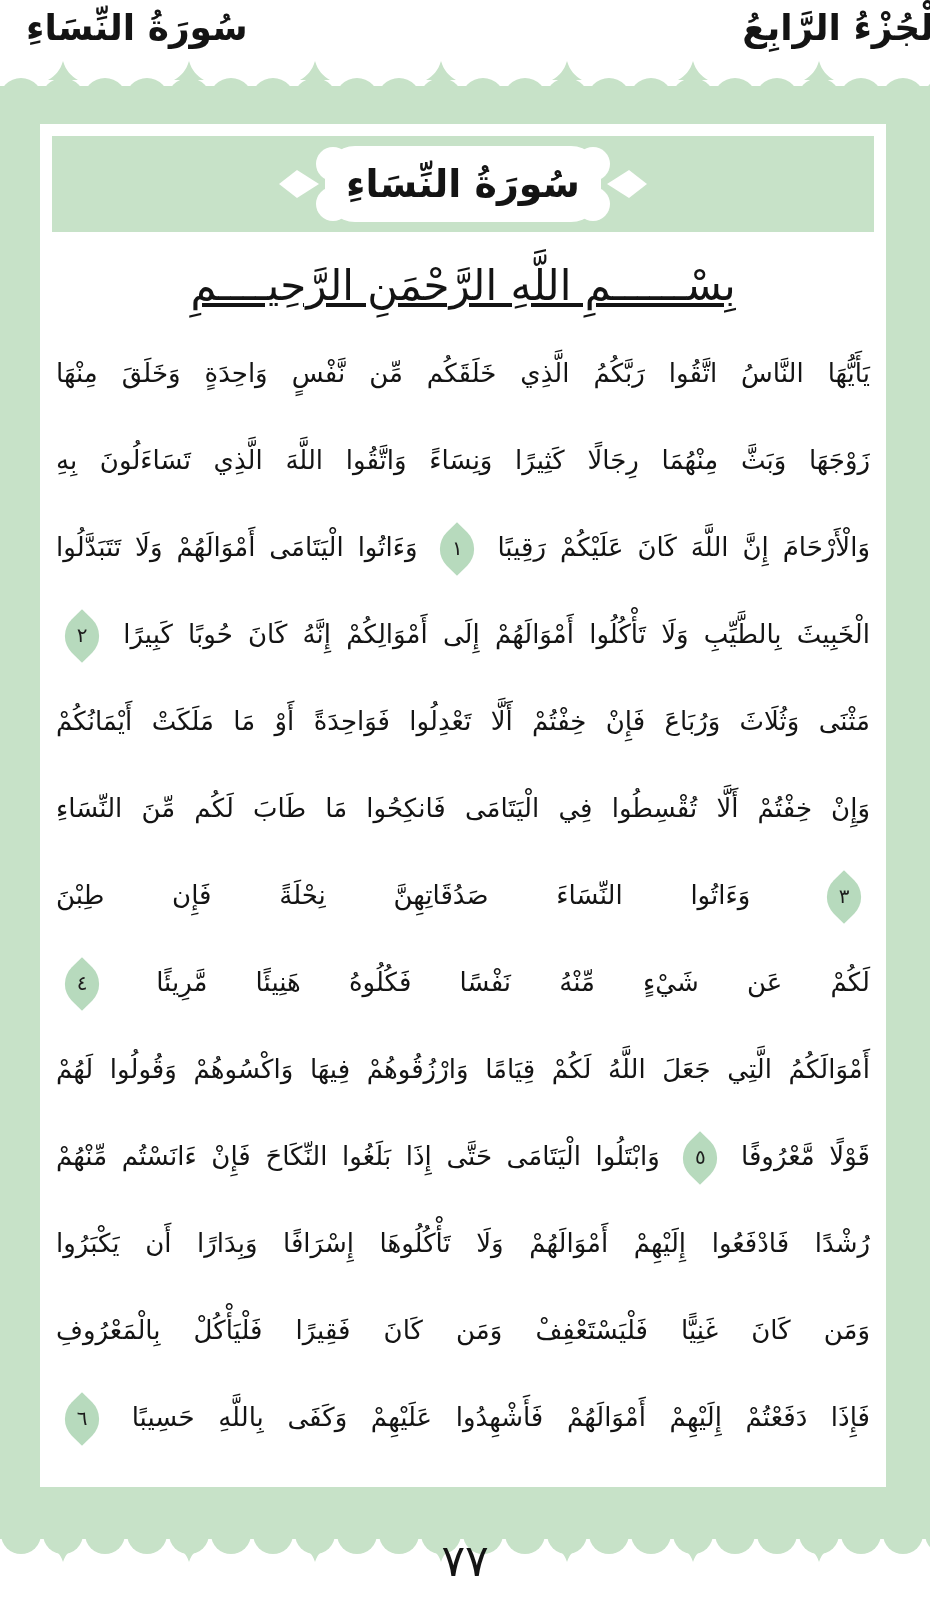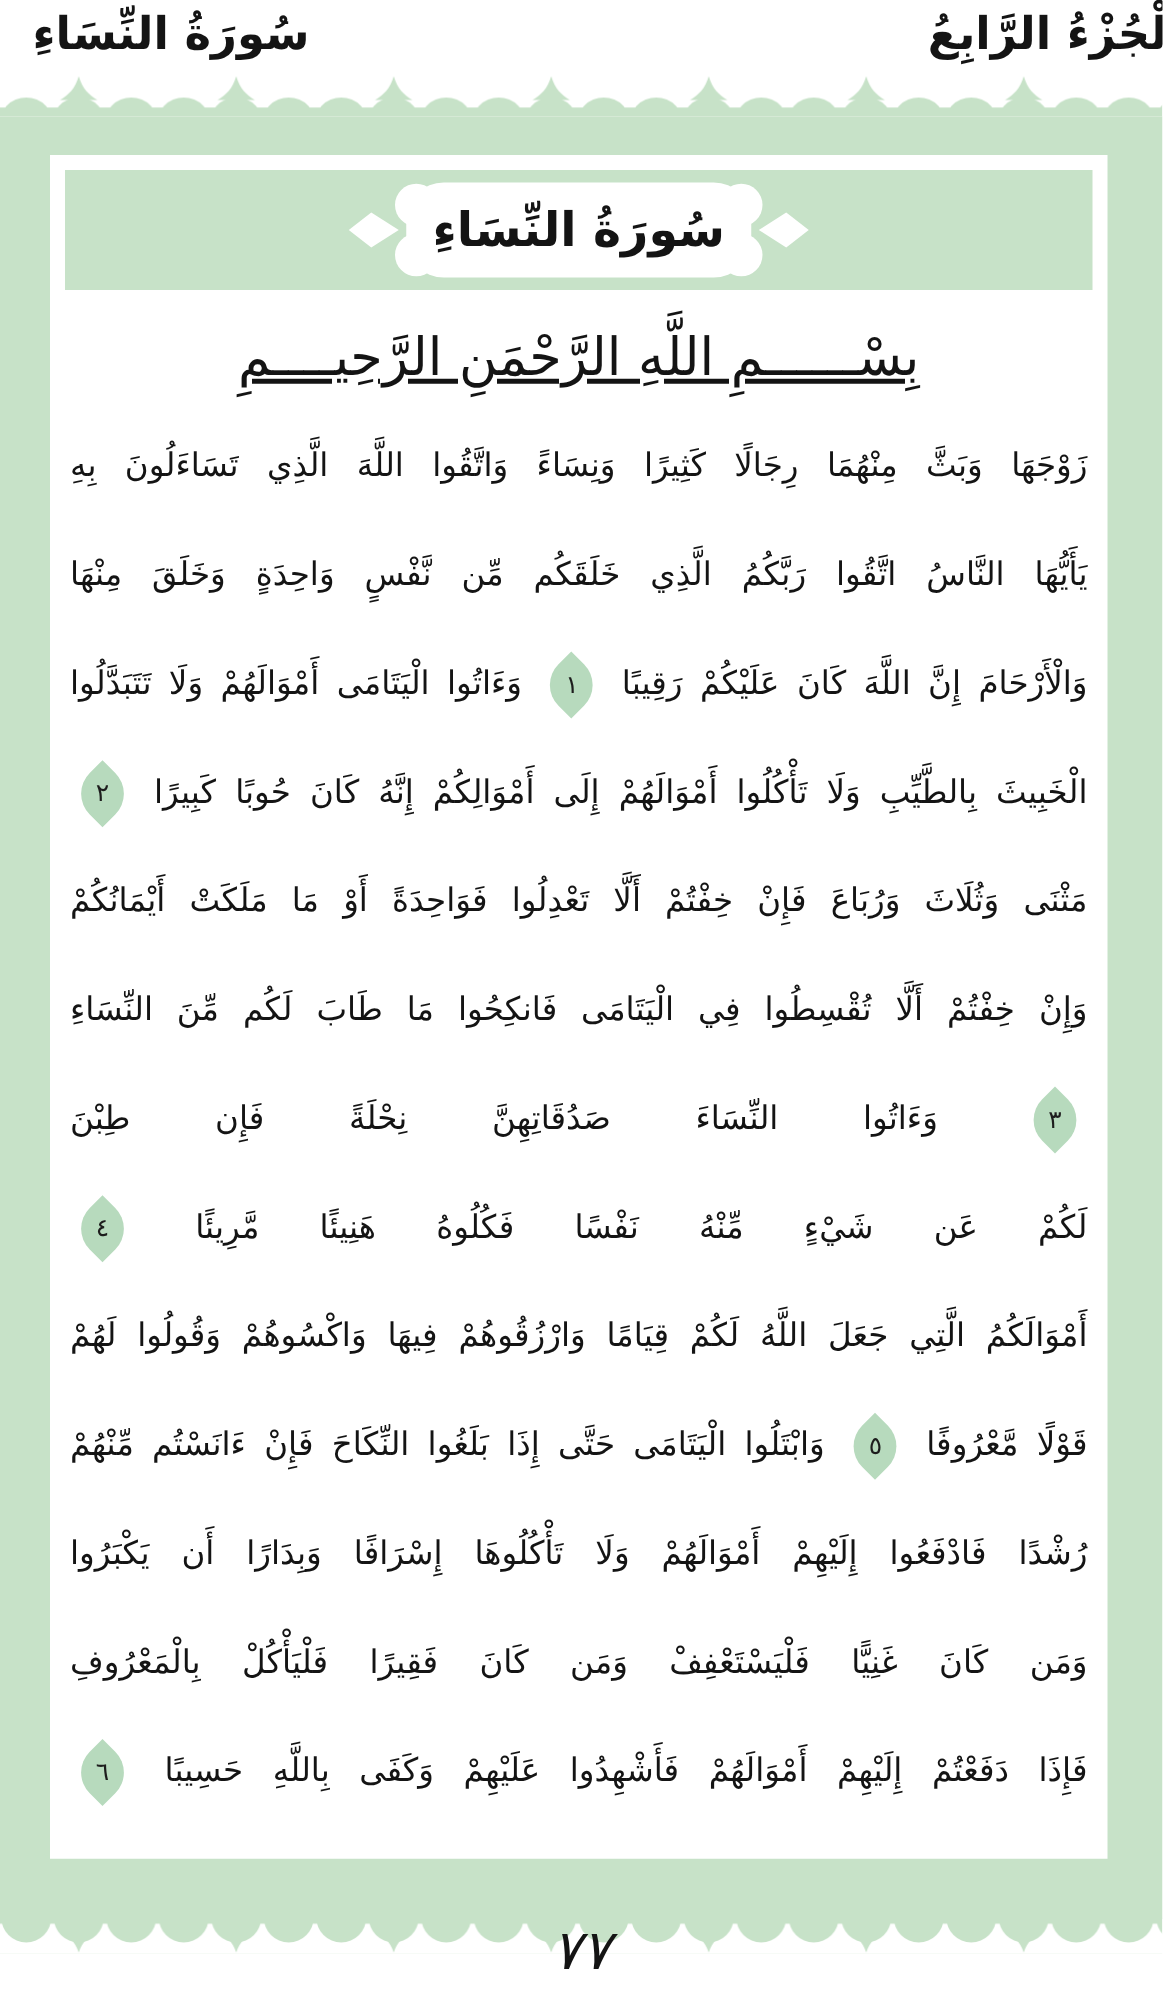--- a/index.html
+++ b/index.html
@@ -76,21 +76,21 @@
   }
   .vnum{
     position:absolute;left:0;top:0;right:0;bottom:0;
     display:flex;align-items:center;justify-content:center;
     font-size:20px;color:#1d1d1d;
   }
   
   .page-number{
     position:absolute;left:0;top:1528px;width:930px;height:64px;
     display:flex;align-items:center;justify-content:center;
-    font-size:44px;direction:rtl;font-style:italic;
+    font-size:44px;direction:rtl;
   }
 </style>
 </head>
 <body>
 
 <div class="runhead right">الْجُزْءُ الرَّابِعُ</div>
 <div class="runhead left">سُورَةُ النِّسَاءِ</div>
 
 <svg class="scallop top" viewBox="0 0 930 37" preserveAspectRatio="none">
   <defs>
@@ -131,22 +131,22 @@
       <circle cx="320" cy="66" r="17" fill="#ffffff"></circle>
       <polygon points="46,46 24,32 6,46 24,60" fill="#ffffff"></polygon>
       <polygon points="334,46 356,32 374,46 356,60" fill="#ffffff"></polygon>
     </svg>
     <div class="surah-title">سُورَةُ النِّسَاءِ</div>
   </div>
 
   <div class="basmala">بِسْــــــمِ اللَّهِ الرَّحْمَنِ الرَّحِيــــمِ</div>
 
   <div class="lines" id="lines">
+      <div class="qline"><span class="vtext">يَأَيُّهَا النَّاسُ اتَّقُوا رَبَّكُمُ الَّذِي خَلَقَكُم مِّن نَّفْسٍ وَاحِدَةٍ وَخَلَقَ مِنْهَا</span> </div>
       <div class="qline"><span class="vtext">زَوْجَهَا وَبَثَّ مِنْهُمَا رِجَالًا كَثِيرًا وَنِسَاءً وَاتَّقُوا اللَّهَ الَّذِي تَسَاءَلُونَ بِهِ</span> </div>
-      <div class="qline"><span class="vtext">يَأَيُّهَا النَّاسُ اتَّقُوا رَبَّكُمُ الَّذِي خَلَقَكُم مِّن نَّفْسٍ وَاحِدَةٍ وَخَلَقَ مِنْهَا</span> </div>
       <div class="qline"><span class="vtext">وَالْأَرْحَامَ إِنَّ اللَّهَ كَانَ عَلَيْكُمْ رَقِيبًا</span> <span class="vmarker"><span class="leaf"></span><span class="vnum">١</span></span> <span class="vtext">وَءَاتُوا الْيَتَامَى أَمْوَالَهُمْ وَلَا تَتَبَدَّلُوا</span> </div>
       <div class="qline"><span class="vtext">الْخَبِيثَ بِالطَّيِّبِ وَلَا تَأْكُلُوا أَمْوَالَهُمْ إِلَى أَمْوَالِكُمْ إِنَّهُ كَانَ حُوبًا كَبِيرًا</span> <span class="vmarker"><span class="leaf"></span><span class="vnum">٢</span></span> </div>
       <div class="qline"><span class="vtext">مَثْنَى وَثُلَاثَ وَرُبَاعَ فَإِنْ خِفْتُمْ أَلَّا تَعْدِلُوا فَوَاحِدَةً أَوْ مَا مَلَكَتْ أَيْمَانُكُمْ</span> </div>
       <div class="qline"><span class="vtext">وَإِنْ خِفْتُمْ أَلَّا تُقْسِطُوا فِي الْيَتَامَى فَانكِحُوا مَا طَابَ لَكُم مِّنَ النِّسَاءِ</span> </div>
       <div class="qline"> <span class="vmarker"><span class="leaf"></span><span class="vnum">٣</span></span> <span class="vtext">وَءَاتُوا النِّسَاءَ صَدُقَاتِهِنَّ نِحْلَةً فَإِن طِبْنَ</span> </div>
       <div class="qline"><span class="vtext">لَكُمْ عَن شَيْءٍ مِّنْهُ نَفْسًا فَكُلُوهُ هَنِيئًا مَّرِيئًا</span> <span class="vmarker"><span class="leaf"></span><span class="vnum">٤</span></span>  </div>
       <div class="qline"><span class="vtext">أَمْوَالَكُمُ الَّتِي جَعَلَ اللَّهُ لَكُمْ قِيَامًا وَارْزُقُوهُمْ فِيهَا وَاكْسُوهُمْ وَقُولُوا لَهُمْ</span> </div>
       <div class="qline"><span class="vtext">قَوْلًا مَّعْرُوفًا</span> <span class="vmarker"><span class="leaf"></span><span class="vnum">٥</span></span> <span class="vtext">وَابْتَلُوا الْيَتَامَى حَتَّى إِذَا بَلَغُوا النِّكَاحَ فَإِنْ ءَانَسْتُم مِّنْهُمْ</span> </div>
       <div class="qline"><span class="vtext">رُشْدًا فَادْفَعُوا إِلَيْهِمْ أَمْوَالَهُمْ وَلَا تَأْكُلُوهَا إِسْرَافًا وَبِدَارًا أَن يَكْبَرُوا</span> </div>
       <div class="qline"><span class="vtext">وَمَن كَانَ غَنِيًّا فَلْيَسْتَعْفِفْ وَمَن كَانَ فَقِيرًا فَلْيَأْكُلْ بِالْمَعْرُوفِ</span> </div>

